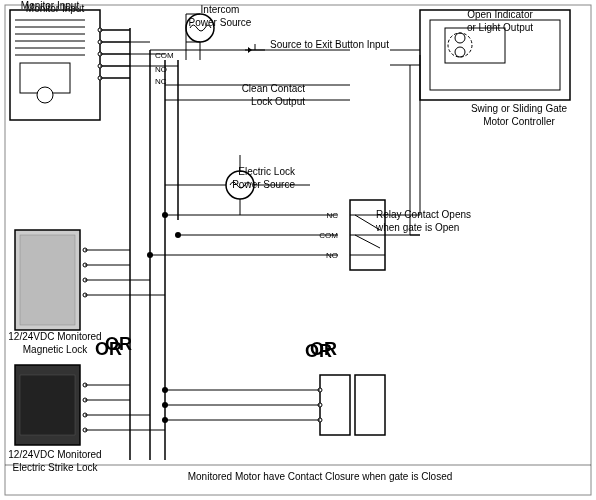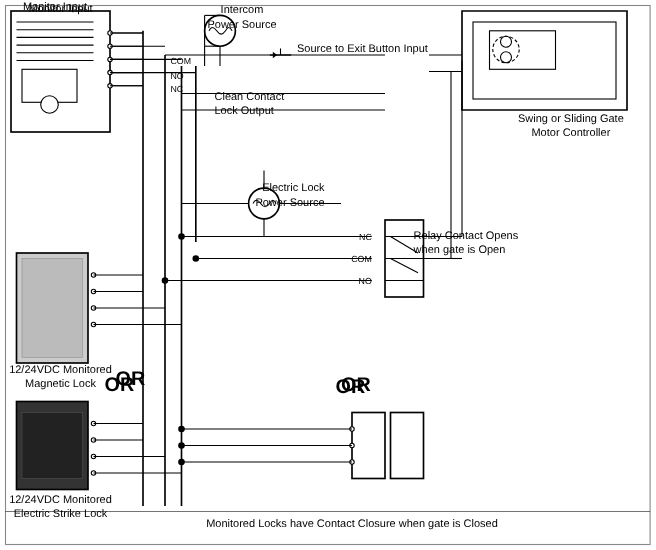--- a/index.html
+++ b/index.html
@@ -202,33 +202,34 @@
 
 </svg>
 
 <div class="label" style="left:10px; top:2px; width:90px; text-align:center;">Monitor Input</div>
 
 
 <div class="label" style="left:180px; top:3px; width:80px; text-align:center;">Intercom<br>Power Source</div>
 
 <div class="label" style="left:270px; top:38px; width:120px; text-align:left;">Source to Exit Button Input</div>
 
-<div class="label" style="left:195px; top:82px; width:110px; text-align:left;">Clean Contact<br>Lock Output</div>
-
+<div class="label" style="left:195px; top:82px; width:110px; text-align:right;">Clean Contact<br>Lock Output</div>
+
+<div class="label" style="left:445px; top:8px; width:110px; text-align:center; font-size:10px;">Open Indicator<br>or Light Output</div>
 
 <div class="label" style="left:444px; top:102px; width:150px; text-align:center;">Swing or Sliding Gate<br>Motor Controller</div>
 
 <div class="label" style="left:185px; top:165px; width:110px; text-align:right;">Electric Lock<br>Power Source</div>
 
 <div class="label" style="left:376px; top:208px; width:140px; text-align:left;">Relay Contact Opens<br>when gate is Open</div>
 
 <div class="label" style="left:5px; top:330px; width:100px; text-align:center;">12/24VDC Monitored<br>Magnetic Lock</div>
 
 <div class="label" style="left:95px; top:338px; font-size:18px; font-weight:bold;">OR</div>
 
 <div class="label" style="left:5px; top:448px; width:100px; text-align:center;">12/24VDC Monitored<br>Electric Strike Lock</div>
 
 <div class="label" style="left:305px; top:340px; font-size:18px; font-weight:bold;">OR</div>
 
 
-<div class="label" style="left:145px; top:470px; width:350px; text-align:center;">Monitored Locks have Contact Closure when gate is Closed</div>
+<div class="label" style="left:145px; top:470px; width:350px; text-align:center;">Monitored Motor have Contact Closure when gate is Closed</div>
 
 </div>
 
 </body></html>

